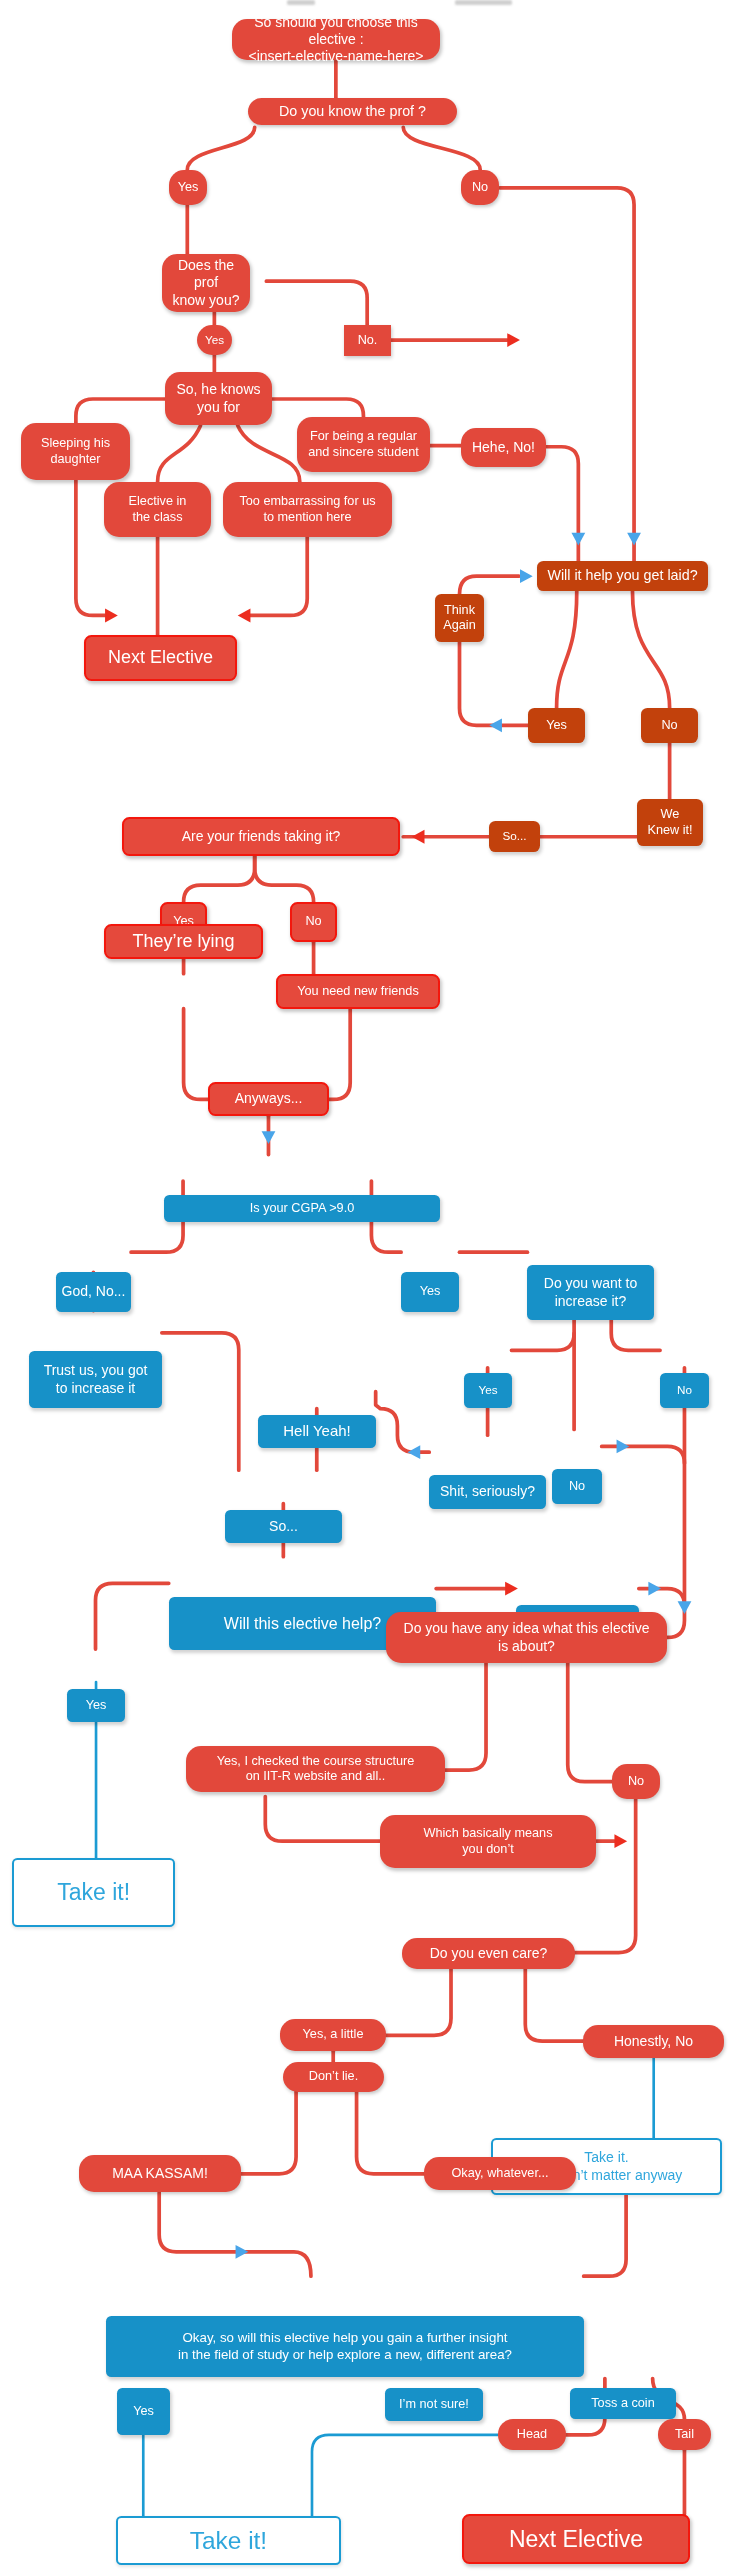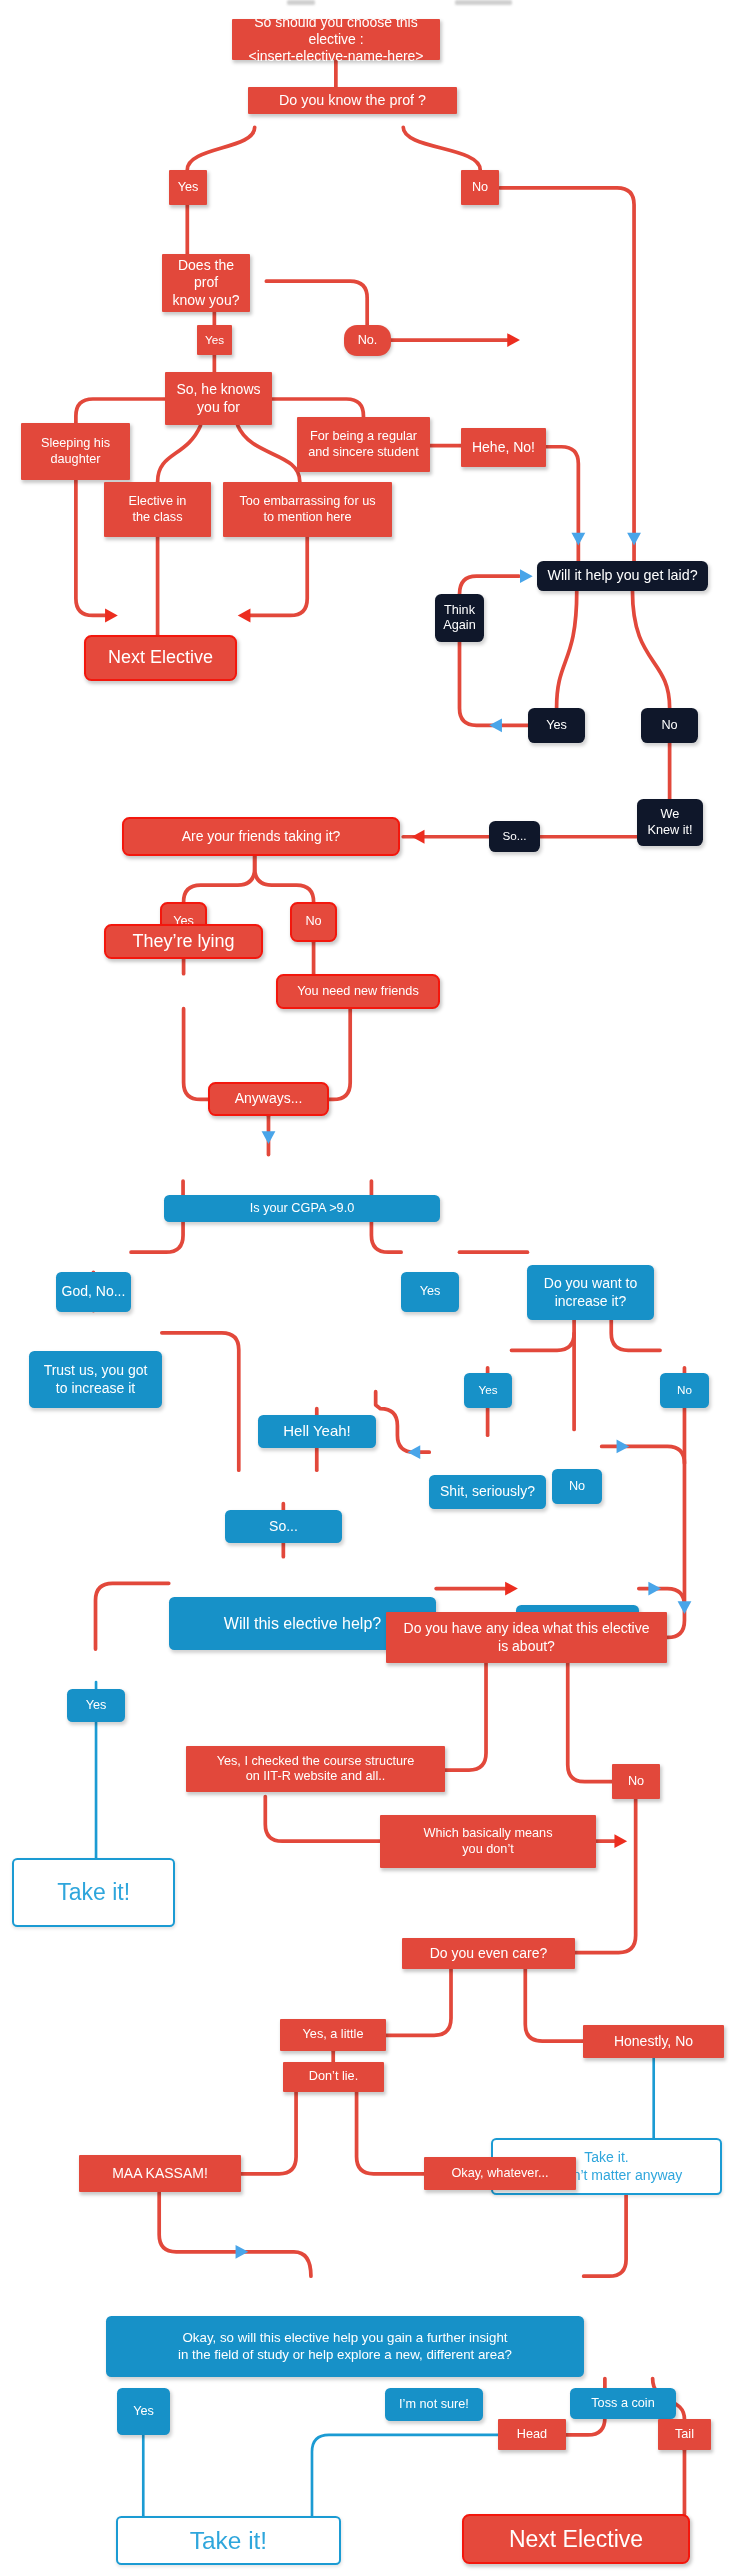--- a/index.html
+++ b/index.html
@@ -6,26 +6,26 @@
   .canvas {
     position:relative; width:737px; height:2576px;
     font-family:"Liberation Sans", sans-serif; overflow:hidden; background:#ffffff;
   }
   svg.wires { position:absolute; left:0; top:0; width:737px; height:2576px; }
   .node {
     position:absolute; display:flex; align-items:center; justify-content:center;
     text-align:center; white-space:pre-line; line-height:1.22; box-sizing:border-box;
     color:#ffffff; padding:2.1px 5.3px;
   }
-  .red   { background:#E2483B; border-radius:1px; box-shadow:1.1px 2.1px 3.7px rgba(0,0,0,.22); }
+  .red   { background:#E2483B; border-radius:15px; box-shadow:1.1px 2.1px 3.7px rgba(0,0,0,.22); }
   .redB  { background:#E5493C; border:2.1px solid #F3170D; border-radius:7.4px; box-shadow:1.1px 2.1px 3.7px rgba(0,0,0,.22); }
-  .blueL { background:#0f172a; border-radius:6.4px; box-shadow:1.1px 2.1px 3.7px rgba(0,0,0,.18); }
+  .blueL { background:#c2410c; border-radius:6.4px; box-shadow:1.1px 2.1px 3.7px rgba(0,0,0,.18); }
   .blueD { background:#1791C8; border-radius:5.3px; box-shadow:1.1px 2.1px 3.7px rgba(0,0,0,.18);margin-top:40px; }
   .white { background:#ffffff; border:2.1px solid #1B9BD3; border-radius:5.3px; color:#2FA6DC; box-shadow:0.5px 1.6px 3.2px rgba(0,0,0,.10); }
-  .sq    { border-radius:13px; }
+  .sq    { border-radius:0; }
   .remnant { position:absolute; background:#a8a8a8; opacity:.55; filter:blur(0.8px); border-radius:1.6px; }
 </style>
 </head>
 <body>
 
 <div class="canvas">
 
   <div class="remnant" style="left:287px;top:0;width:28px;height:4.8px"></div>
   <div class="remnant" style="left:455px;top:0;width:57px;height:4.8px"></div>
 
@@ -124,21 +124,21 @@
       <polygon points="198,1147 198,1173 222,1160"></polygon>
       <polygon points="472,1147 472,1173 448,1160"></polygon>
       <polygon points="800,1564 800,1590 776,1577"></polygon>
       <polygon points="952,2981 952,3007 976,2994"></polygon>
       <polygon points="1158,3457 1158,3483 1182,3470"></polygon>
     </g>
   </svg>
 
   <div class="node red" style="left:232px;top:19px;width:208px;height:41px;font-size:14px">So should you choose this elective :
 &lt;insert-elective-name-here&gt;</div>
-  <div class="node red" style="left:248px;top:87px;width:209px;height:26.5px;font-size:14.3px">Do you know the prof ?</div>
+  <div class="node red" style="left:248px;top:98px;width:209px;height:26.5px;font-size:14.3px">Do you know the prof ?</div>
   <div class="node red" style="left:169px;top:170px;width:38px;height:35px;font-size:12.7px">Yes</div>
   <div class="node red" style="left:461px;top:170px;width:38px;height:35px;font-size:12.7px">No</div>
   <div class="node red" style="left:162px;top:254px;width:88px;height:58px;font-size:14px">Does the prof
 know you?</div>
   <div class="node red" style="left:197px;top:325px;width:35px;height:30px;font-size:11.7px">Yes</div>
   <div class="node red sq" style="left:344px;top:325px;width:47px;height:31px;font-size:12.7px">No.</div>
   <div class="node red" style="left:165px;top:372px;width:107px;height:53px;font-size:14px">So, he knows
 you for</div>
   <div class="node red" style="left:21px;top:423px;width:109px;height:57px;font-size:12.7px">Sleeping his
 daughter</div>

